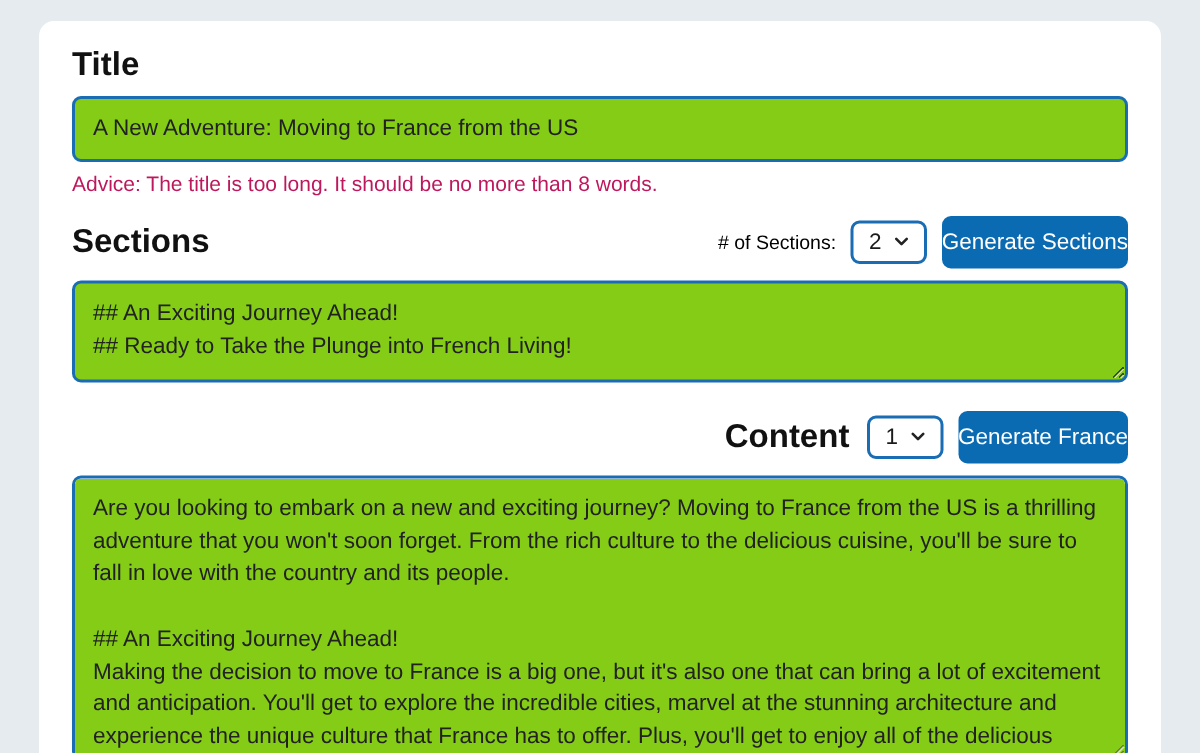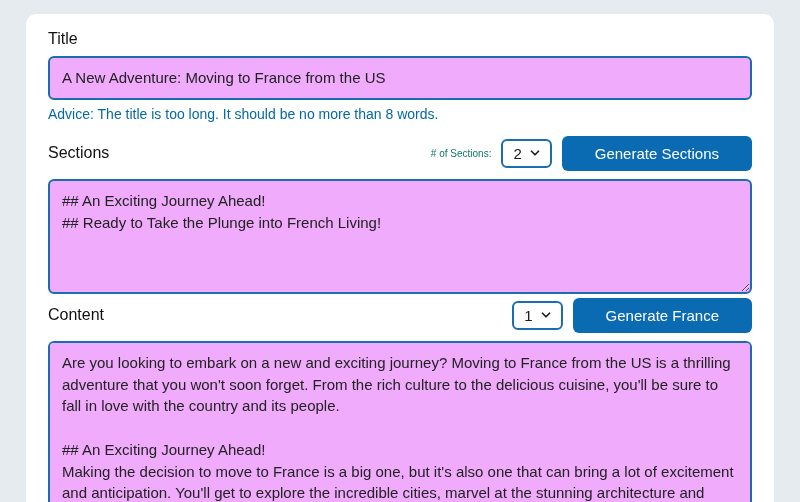--- a/index.html
+++ b/index.html
@@ -8,58 +8,58 @@
     font-family: -apple-system, BlinkMacSystemFont, "Segoe UI", Helvetica, Arial, sans-serif;
     padding: 14px 26px 0 26px;
     color: #1a1a1a;
   }
   .card {
     background: #fff;
     border-radius: 10px;
     padding: 16px 22px 0 22px;
   }
   .section-label {
-    font-size: 16px;
-    font-weight: 400;
+    font-size: 22px;
+    font-weight: 700;
     color: #111;
     margin-bottom: 8px;
   }
   .field {
     width: 100%;
     border: 2px solid #1a6db3;
     border-radius: 6px;
-    background: #f0abfc;
+    background: #84cc16;
     padding: 9px 12px;
     font-size: 15px;
     color: #222;
     font-family: inherit;
     line-height: 1.45;
   }
   textarea.field { resize: vertical; }
   .advice {
-    color: #0369a1;
+    color: #be185d;
     font-size: 14px;
     margin-top: 6px;
     margin-bottom: 14px;
   }
   .row {
     display: flex;
     align-items: center;
     justify-content: space-between;
     margin-bottom: 8px;
     gap: 12px;
   }
   .row-right {
     display: flex;
     align-items: center;
     gap: 10px;
   }
   .count-label {
-    font-size: 10px;
-    color: #0f766e;
+    font-size: 13px;
+    color: #000000;
   }
   .select-wrap {
     position: relative;
     display: inline-flex;
     align-items: center;
     border: 2px solid #1a6db3;
     border-radius: 6px;
     padding: 4px 28px 4px 10px;
     font-size: 15px;
     background: #fff;
@@ -68,29 +68,29 @@
   .select-wrap .chevron {
     position: absolute;
     right: 8px;
     pointer-events: none;
   }
   .btn {
     background: #0a6bb3;
     color: #fff;
     border: none;
     border-radius: 6px;
-    padding: 9px 33px;
+    padding: 9px 0;
     font-size: 15px;
     font-weight: 500;
     cursor: pointer;
     white-space: nowrap;
   }
-  .sections-textarea { height: 115px; }
+  .sections-textarea { height: 68px; }
   .content-textarea { height: 190px; }
-  .content-block { margin-top: 0; }
+  .content-block { margin-top: 14px; justify-content: flex-end; }
 </style>
 </head>
 <body>
 
 <div class="card">
 
   
   <div class="section-label">Title</div>
   <input type="text" class="field" value="A New Adventure: Moving to France from the US" style="">
   <div class="advice">Advice: The title is too long. It should be no more than 8 words.</div>

